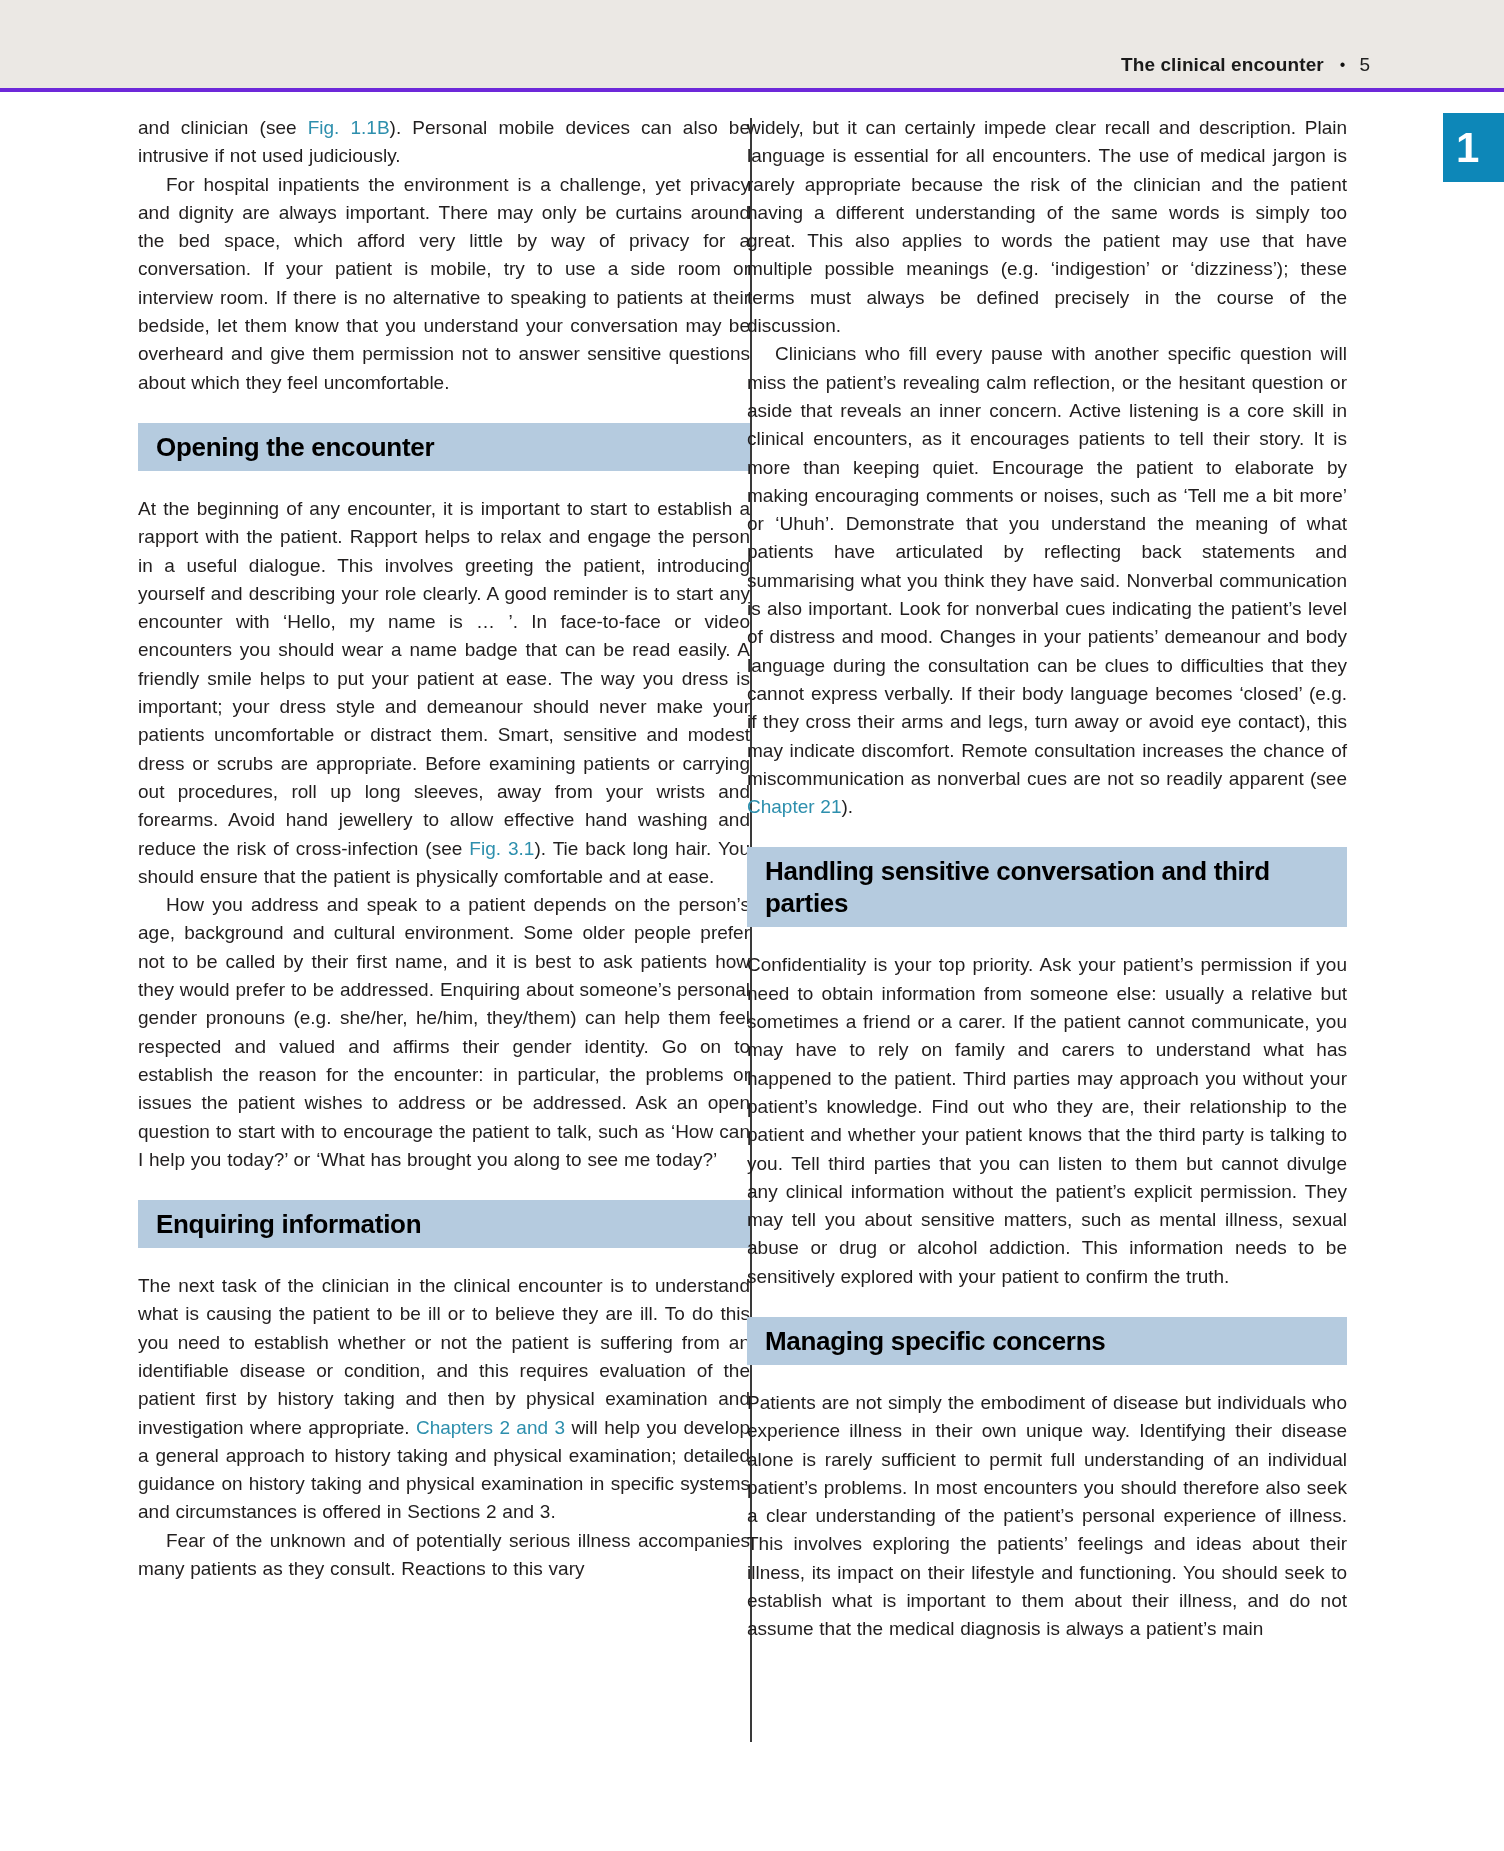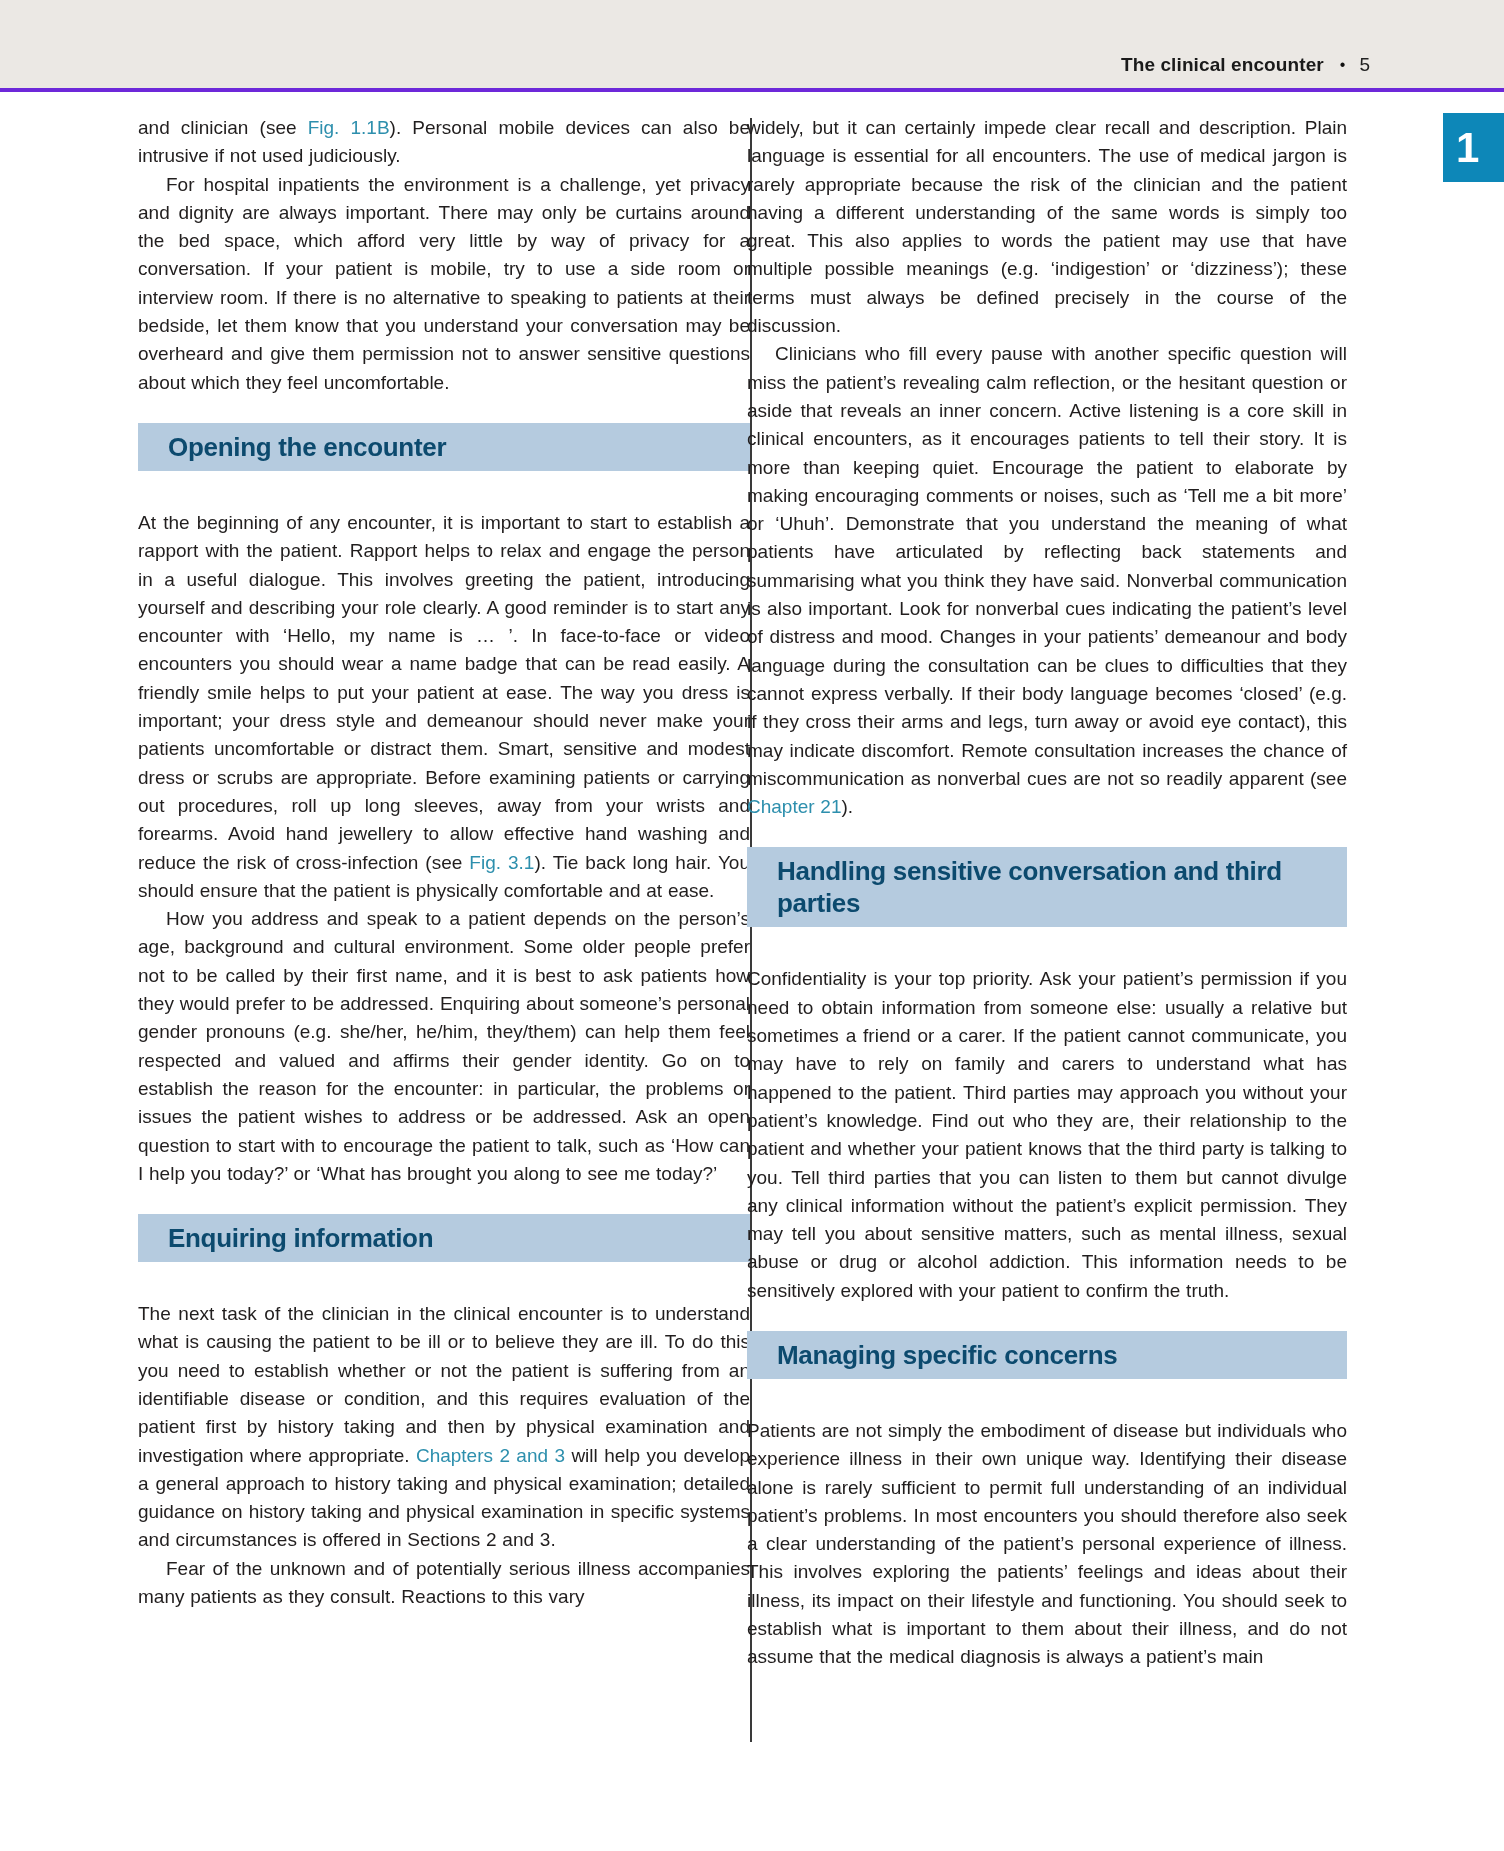--- a/index.html
+++ b/index.html
@@ -60,27 +60,27 @@
     font-size:19px;
     line-height:28.3px;
     text-align:justify;
     color:#211e1e;
     word-spacing:.5px;
   }
   .body-para.indent{text-indent:28px;}
   .xref-link{color:var(--link-color,#2d8fad);cursor:pointer;}
   .section-heading{
     background:var(--band-color,#b5cbdf);
-    margin:26px 0 38px 0;
-    padding:8px 14px 8px 30px;
+    margin:26px 0 24px 0;
+    padding:8px 14px 8px 18px;
     font-size:26px;
     line-height:32px;
     font-weight:bold;
     letter-spacing:-0.3px;
-    color:#0c4a6e;
+    color:#000000;
   }
 </style>
 </head>
 <body>
 
 <div class="page">
 
   <div class="top-band">
     <div class="running-header">
       <span class="rh-title">The clinical encounter</span><span class="rh-sep">•</span><span class="rh-page">5</span>

